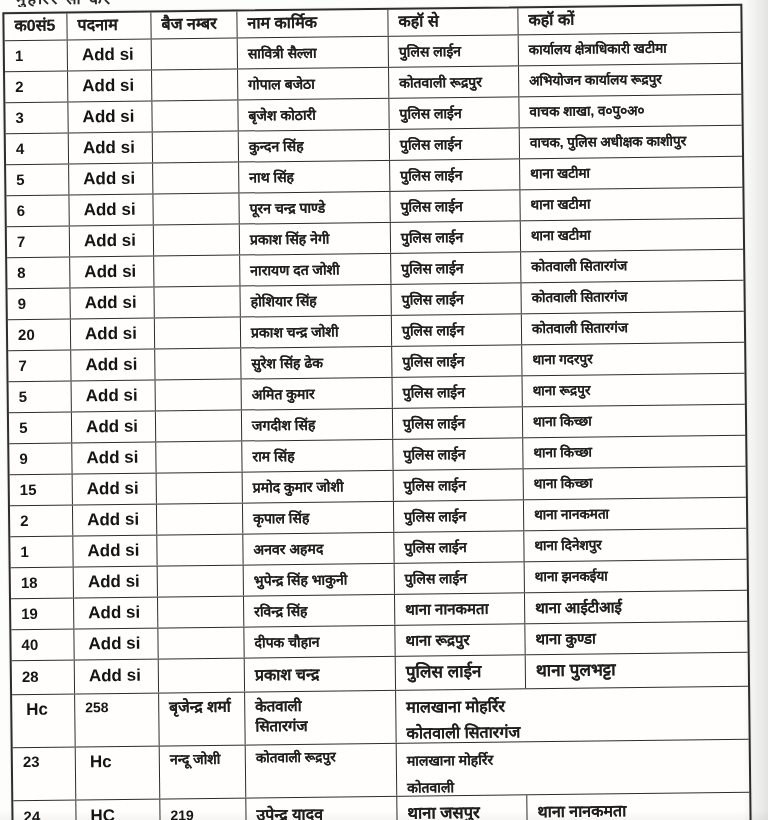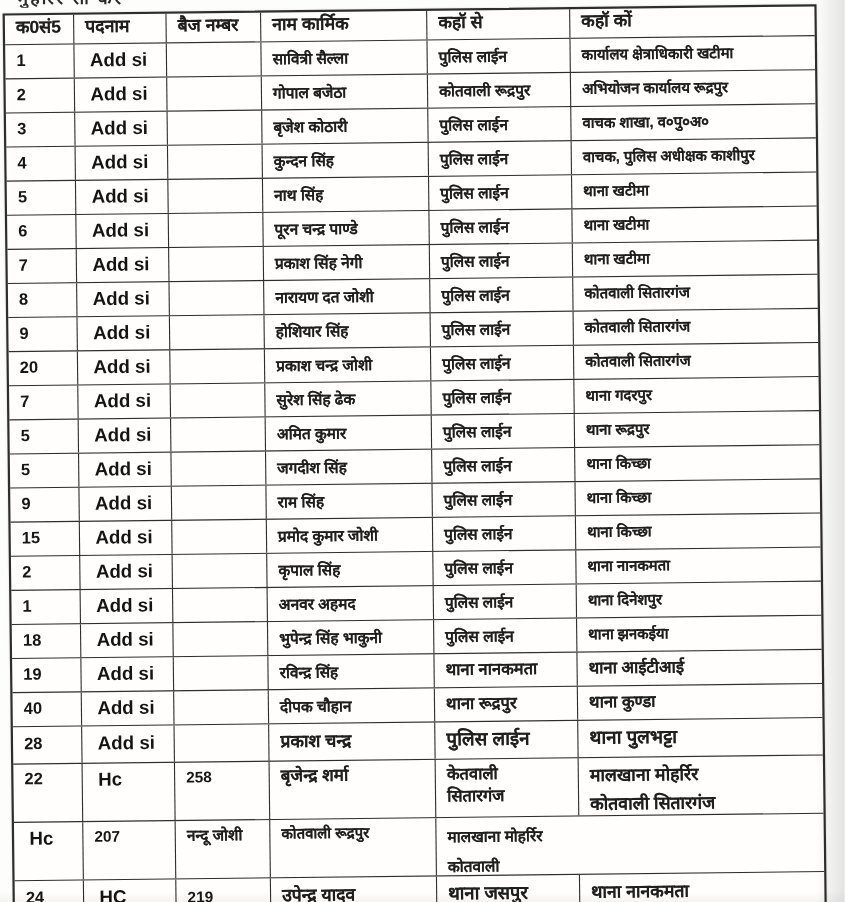--- a/index.html
+++ b/index.html
@@ -263,32 +263,31 @@
   </div>
       <div class="row data row-21">
     <div class="c f-sn">28</div>
     <div class="c f-desig">Add si</div>
     <div class="c f-badge"></div>
     <div class="c f-name">प्रकाश चन्द्र</div>
     <div class="c f-from">पुलिस लाईन</div>
     <div class="c f-to">थाना पुलभट्टा</div>
   </div>
       <div class="row data row-22">
-    <div class="c f-sn">22</div>
     <div class="c f-desig">Hc</div>
     <div class="c f-badge">258</div>
     <div class="c f-name">बृजेन्द्र शर्मा</div>
     <div class="c f-from">केतवाली
 सितारगंज</div>
     <div class="c f-to">मालखाना मोहर्रिर
 कोतवाली सितारगंज</div>
   </div>
       <div class="row data row-23">
+    <div class="c f-sn">23</div>
     <div class="c f-desig">Hc</div>
-    <div class="c f-badge">207</div>
     <div class="c f-name">नन्दू जोशी</div>
     <div class="c f-from">कोतवाली रूद्रपुर</div>
     <div class="c f-to">मालखाना मोहर्रिर कोतवाली
 रूद्रपुर</div>
   </div>
       <div class="row data row-24">
     <div class="c f-sn">24</div>
     <div class="c f-desig">HC</div>
     <div class="c f-badge">219</div>
     <div class="c f-name">उपेन्द्र यादव</div>

